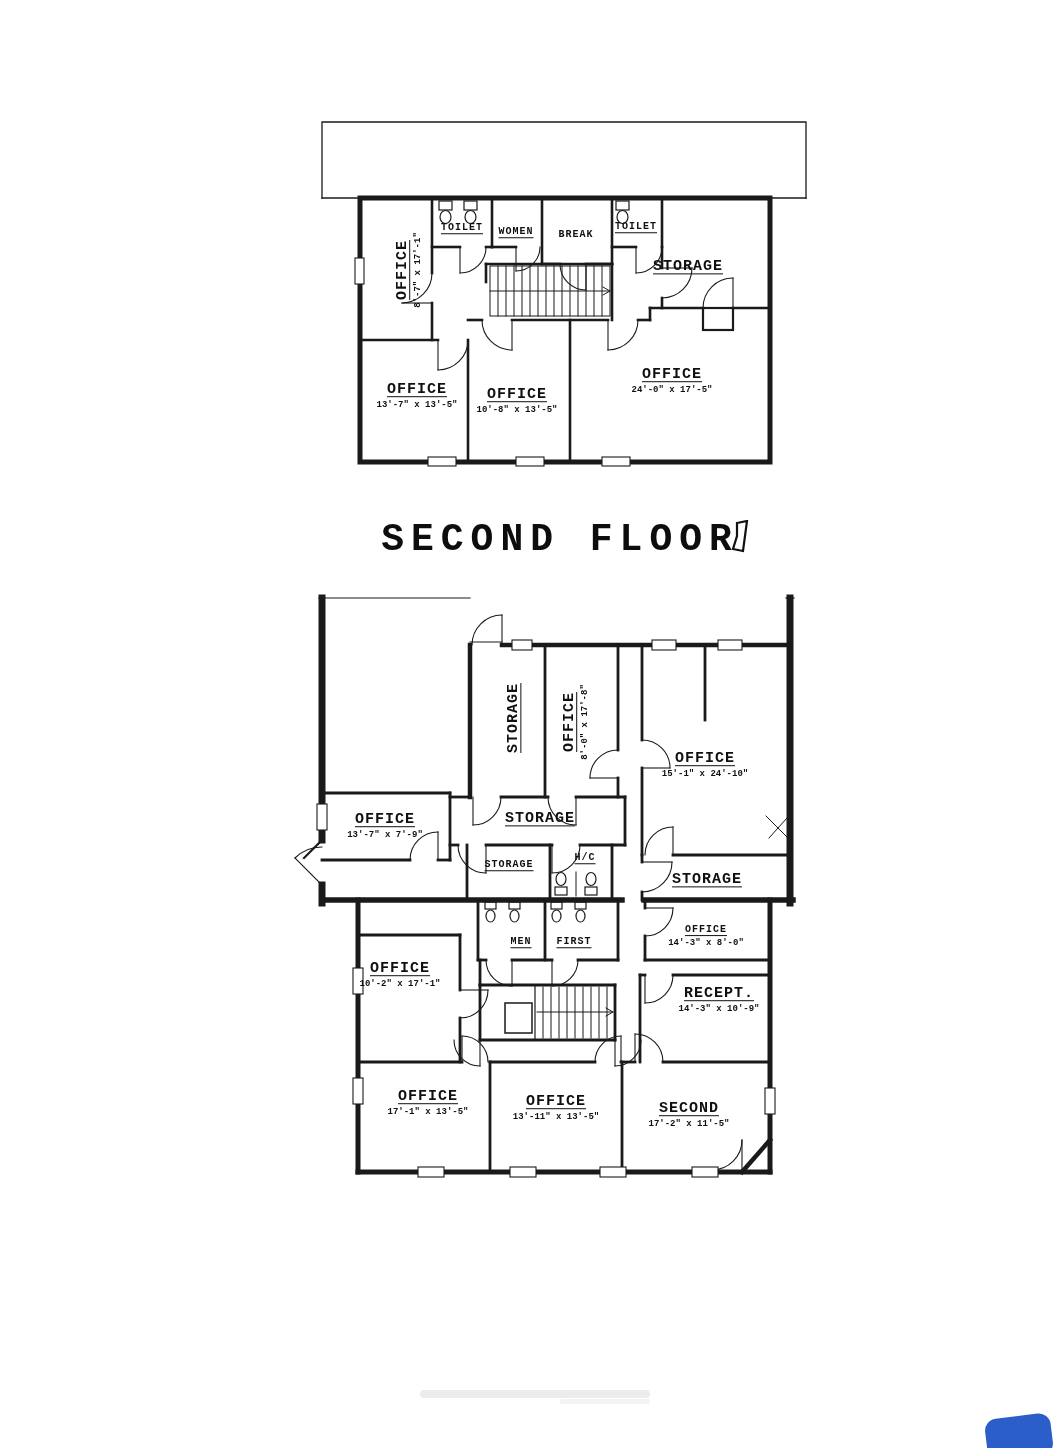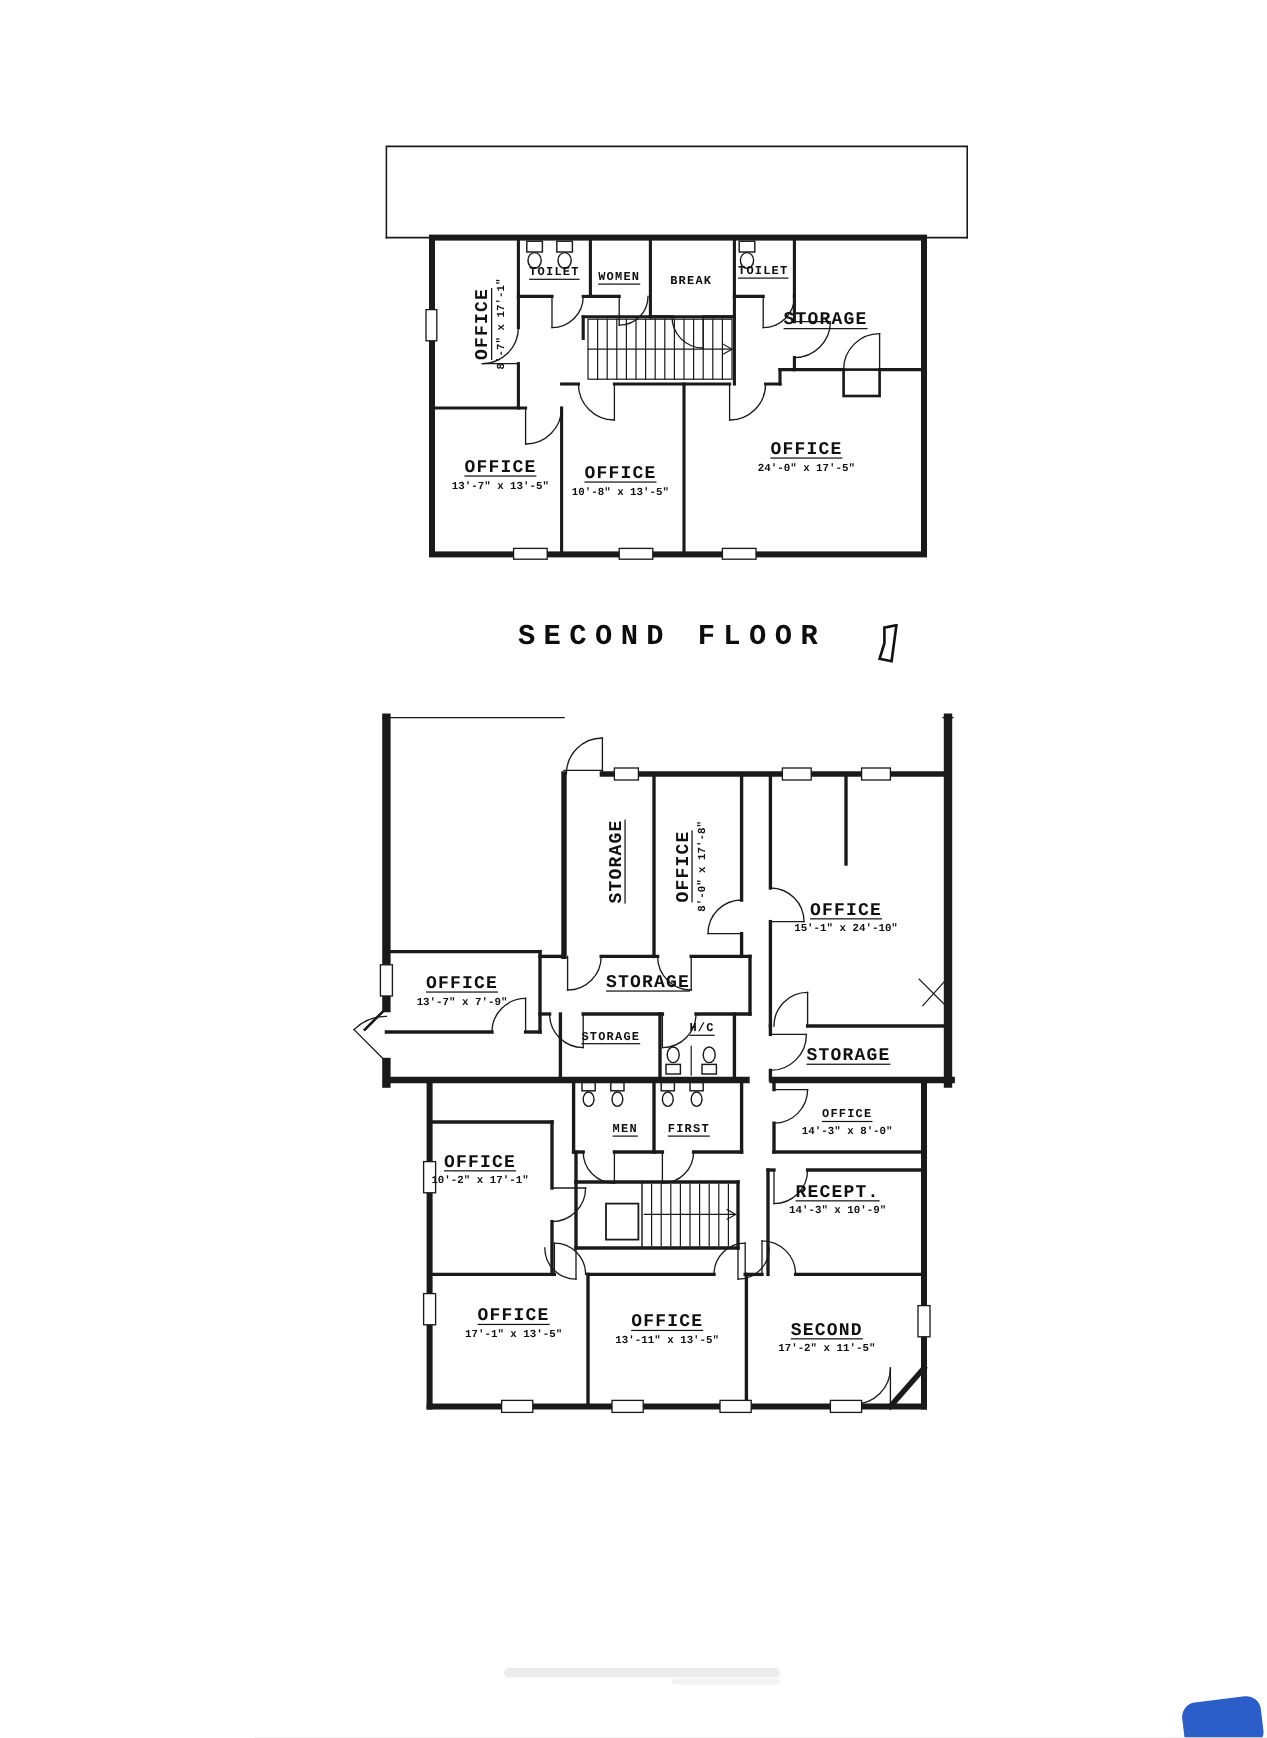--- a/index.html
+++ b/index.html
@@ -7,21 +7,21 @@
         font-family:"Liberation Mono","DejaVu Sans Mono",monospace;color:#111;}
   .plan{position:absolute;}
   .plan-svg{position:absolute;left:0;top:0;}
   .room-label{position:absolute;display:flex;flex-direction:column;align-items:center;
               text-align:center;white-space:nowrap;transform:translate(-50%,-50%);line-height:1.15;}
   .room-label.vert{transform:translate(-50%,-50%) rotate(-90deg);}
   .rname{font-weight:bold;font-size:15px;letter-spacing:1px;color:#101010;
          text-decoration:underline;text-underline-offset:3px;}
   .rname.small{font-size:10px;}
   .rdims{font-weight:bold;font-size:9px;letter-spacing:0;color:#101010;margin-top:2px;}
-  .floor-title{position:absolute;font-weight:bold;font-size:24px;letter-spacing:7px;
+  .floor-title{position:absolute;font-weight:bold;font-size:38px;letter-spacing:7px;
                text-align:center;color:#0d0d0d;}
   .ink-mark{position:absolute;}
   .blue-blob{position:absolute;left:986px;top:1416px;width:66px;height:42px;
              border-radius:12px;transform:rotate(-7deg);}
   .smudge{position:absolute;border-radius:4px;opacity:.16;background:#8a8a8a;}
 </style>
 </head>
 <body>
 
 <div class="page">
@@ -370,21 +370,21 @@
     <div class="room-label" style="left:231px;top:352px">
       <span class="rname small">MEN</span>
     </div>
     <div class="room-label" style="left:284px;top:352px">
       <span class="rname small">FIRST</span>
     </div>
     <div class="room-label" style="left:110px;top:385px">
       <span class="rname">OFFICE</span>
       <span class="rdims">10'-2" x 17'-1"</span>
     </div>
-    <div class="room-label" style="left:408px;top:410px">
+    <div class="room-label" style="left:429px;top:410px">
       <span class="rname">RECEPT.</span>
       <span class="rdims">14'-3" x 10'-9"</span>
     </div>
     <div class="room-label" style="left:138px;top:513px">
       <span class="rname">OFFICE</span>
       <span class="rdims">17'-1" x 13'-5"</span>
     </div>
     <div class="room-label" style="left:266px;top:518px">
       <span class="rname">OFFICE</span>
       <span class="rdims">13'-11" x 13'-5"</span>

